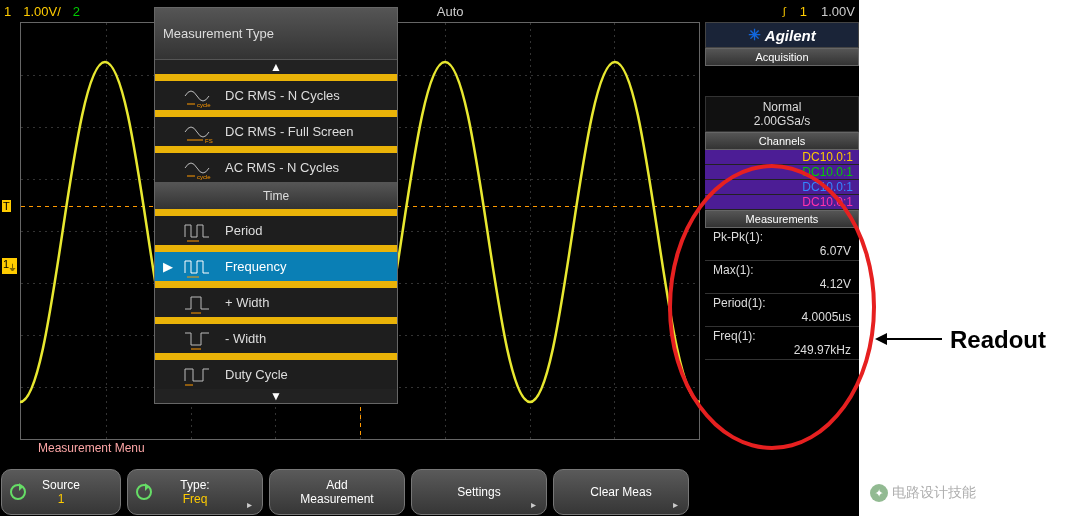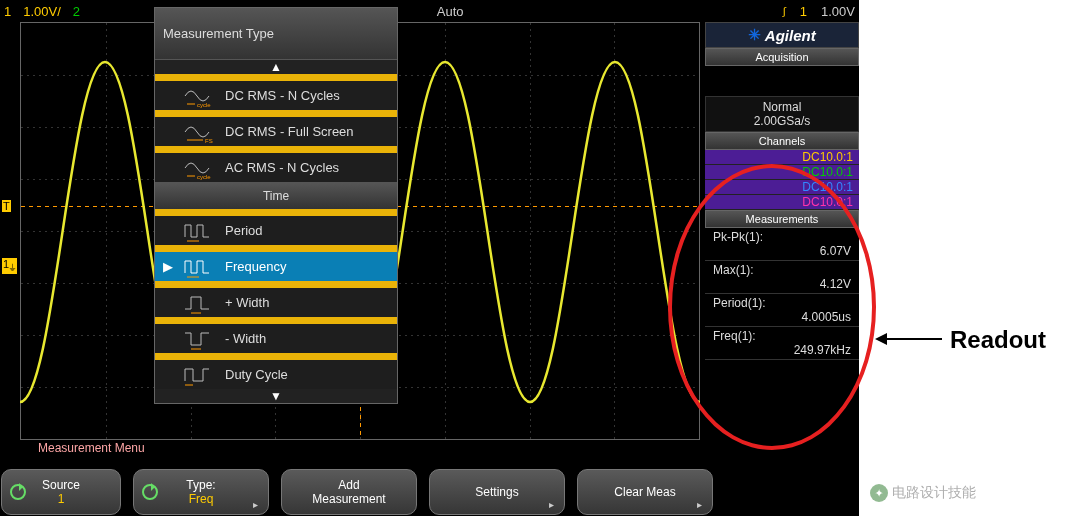--- a/index.html
+++ b/index.html
@@ -152,21 +152,21 @@
       position: absolute;
       top: 441px; left: 2px;
       font-size: 12px;
       color: #fca5a5;
       margin-left: 36px;
     }
     .softkeys {
       position: absolute;
       bottom: 1px; left: 1px;
       display: flex;
-      gap: 12px;
+      gap: 6px;
       border-radius: 22px;
     }
     .softkey {
       width: 136px; height: 46px;
       background: linear-gradient(#5a5a5a,#363636);
       border: 1px solid #777;
       border-radius: 10px;
       color: #fff;
       font-size: 12px;
       display: flex; flex-direction: column;

